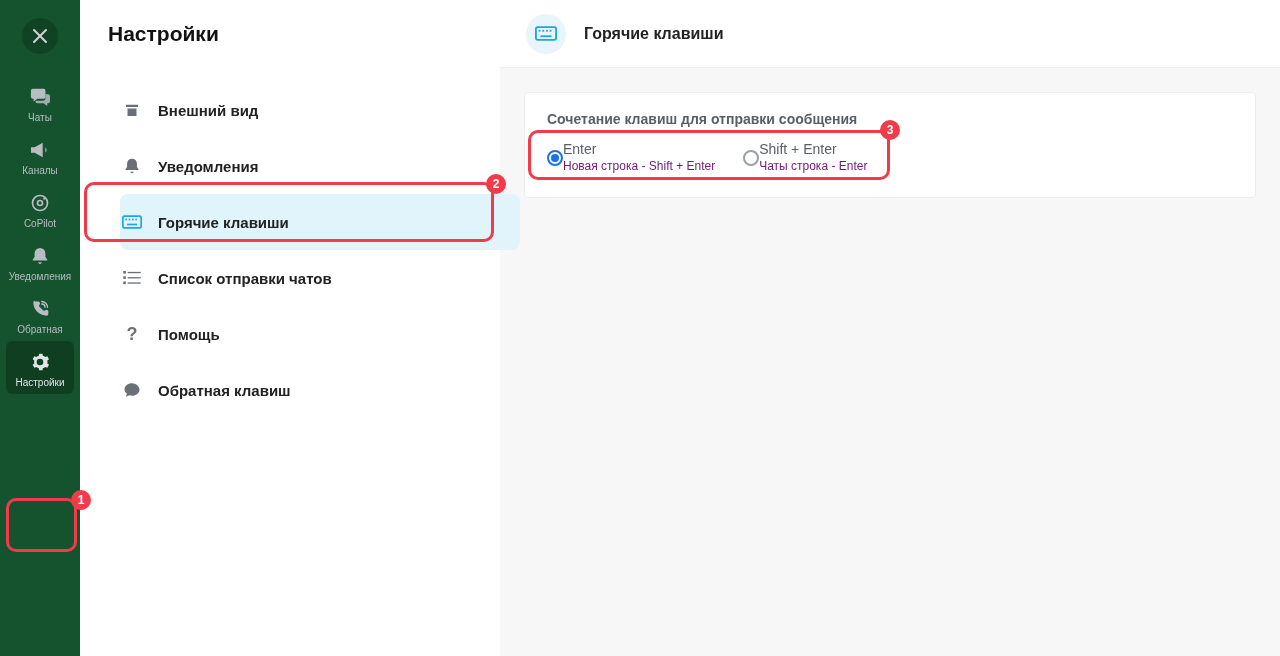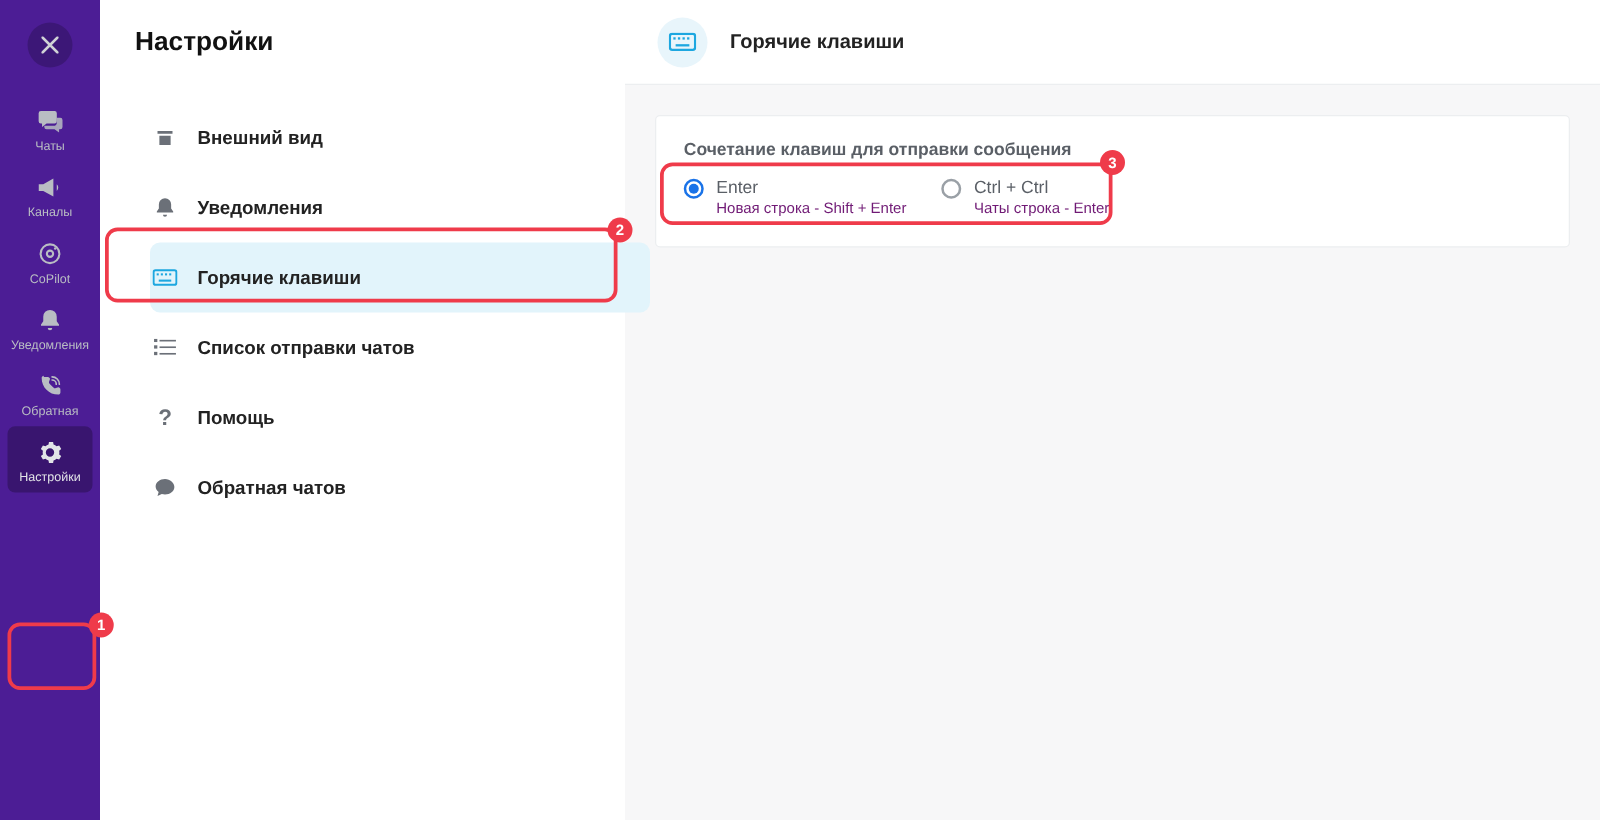--- a/index.html
+++ b/index.html
@@ -11,21 +11,21 @@
     overflow: hidden;
     position: relative;
   }
   .app {
     display: flex;
     height: 100%;
   }
   
   .nav-rail {
     width: 80px;
-    background: #4c1d95;
+    background: #14532d;
     display: flex;
     flex-direction: column;
     align-items: center;
     padding-top: 18px;
     gap: 0;
   }
   .nav-close {
     width: 36px; height: 36px;
     border-radius: 50%;
     background: rgba(0,0,0,0.2);
@@ -133,21 +133,21 @@
     border:1px solid #eceef0;
   }
   .card-title {
     font-size:14px; font-weight:600; color:#5a5f66;
     margin-bottom:14px;
   }
   .radio-row {
     display:flex; gap:28px;
   }
   .radio-option {
-    display:flex; align-items:flex-start; gap:10px;
+    display:flex; align-items:center; 
     cursor:pointer;
   }
   .radio-dot {
     width:16px;height:16px;border-radius:50%;
     border:2px solid #9aa0a6; margin-top:2px;
     position:relative;
     flex-shrink:0;
   }
   .radio-dot.checked { border-color:#1a73e8; }
   .radio-dot.checked::after{
@@ -297,21 +297,21 @@
         <span class="s-icon" style="font-size:18px;font-weight:700;">?</span>
         <span class="s-label">Помощь</span>
       </div>
 
       <div class="settings-item">
         <span class="s-icon">
           <svg width="18" height="18" viewBox="0 0 24 24">
               <path fill="currentColor" d="M12 3C6.5 3 2 6.6 2 11c0 2.3 1.2 4.3 3.2 5.8L4 21l4.6-2c1.1.3 2.2.5 3.4.5 5.5 0 10-3.6 10-8S17.5 3 12 3z"></path>
             </svg>
         </span>
-        <span class="s-label">Обратная чатов</span>
+        <span class="s-label">Обратная клавиш</span>
       </div>
 
     </div>
   </div>
 
   <div class="main">
     <div class="main-header">
       <div class="header-icon-circle">
         <svg width="22" height="15" viewBox="0 0 24 16">
             <rect x="1" y="1" width="22" height="14" rx="2" fill="none" stroke="currentColor" stroke-width="2"></rect>
@@ -331,21 +331,21 @@
           <label class="radio-option">
             <span class="radio-dot checked"></span>
             <span class="radio-text">
               <div class="l1">Enter</div>
               <div class="l2">Новая строка - Shift + Enter</div>
             </span>
           </label>
           <label class="radio-option">
             <span class="radio-dot"></span>
             <span class="radio-text">
-              <div class="l1">Ctrl + Ctrl</div>
+              <div class="l1">Shift + Enter</div>
               <div class="l2">Чаты строка - Enter</div>
             </span>
           </label>
         </div>
       </div>
     </div>
   </div>
 
 </div>
 

